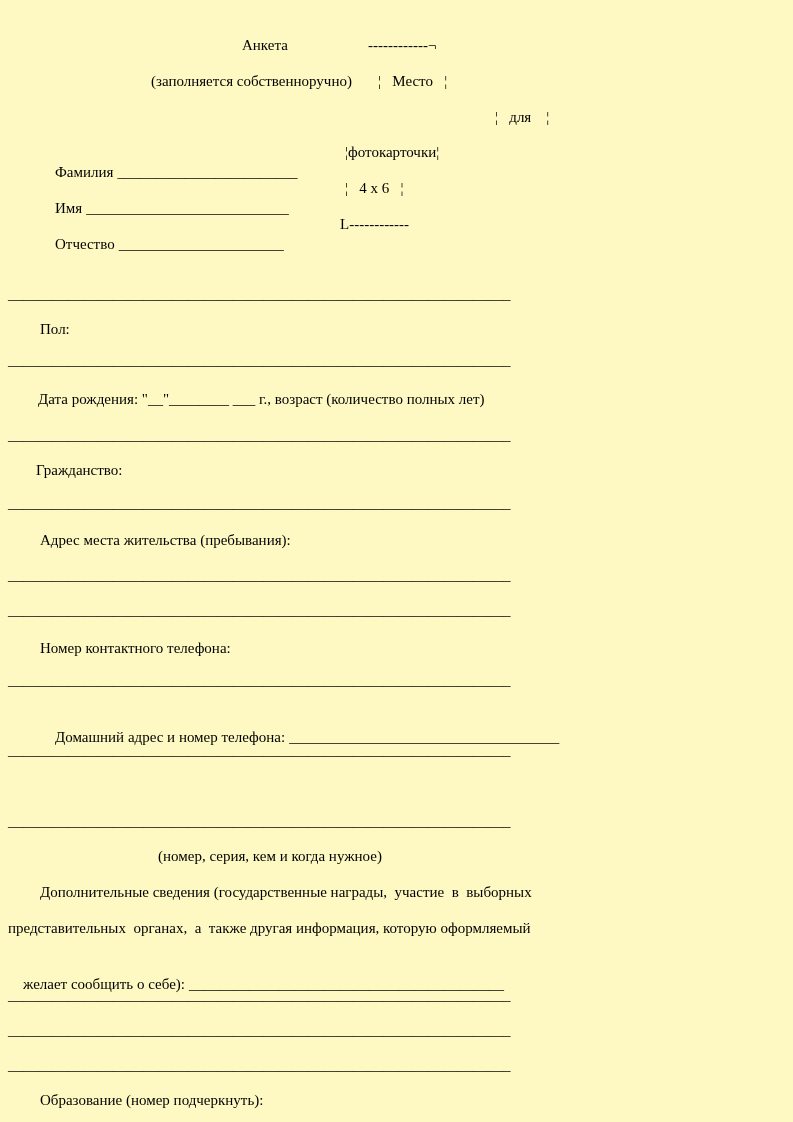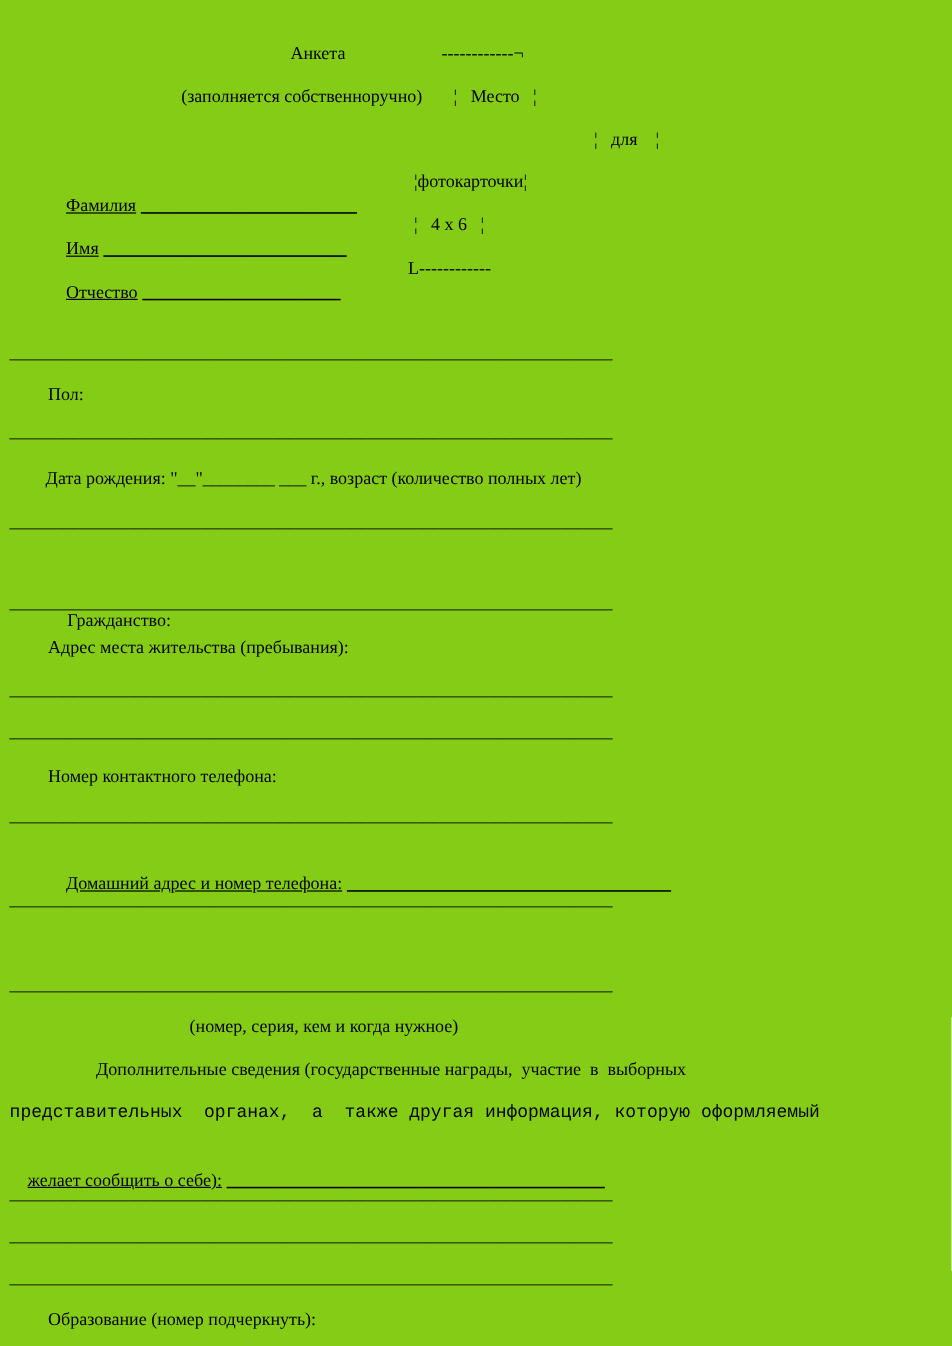--- a/index.html
+++ b/index.html
@@ -4,33 +4,33 @@
 <style>
   html, body {
     margin: 0;
     padding: 0;
     background: #ffffff;
   }
   .page {
     position: relative;
     width: 793px;
     height: 1122px;
-    background: #84cc16;
+    background: #fef9c3;
     color: #000000;
     font-family: "Liberation Serif", "DejaVu Serif", serif;
     font-size: 15px;
     line-height: 20px;
     overflow: hidden;
   }
   .row {
     position: absolute;
     height: 20px;
     white-space: pre;
   }
-  .row span { white-space: pre; text-decoration: underline; }
+  .row span { white-space: pre; }
   .blank { margin-left: 4px; letter-spacing: 0; }
   .frame { letter-spacing: 0; }
 </style>
 </head>
 <body>
 
 <div class="page">
 
   <div class="row" style="left:242px; top:35px;">Анкета</div>
   <div class="row frame" style="left:368px; top:35px;">------------¬</div>
@@ -59,21 +59,21 @@
   <div class="row" style="left:8px; top:284px;">___________________________________________________________________</div>
 
   <div class="row" style="left:40px; top:319px;">Пол:</div>
 
   <div class="row" style="left:8px; top:350px;">___________________________________________________________________</div>
 
   <div class="row" style="left:38px; top:389px;">Дата рождения: "__"________ ___ г., возраст (количество полных лет)</div>
 
   <div class="row" style="left:8px; top:425px;">___________________________________________________________________</div>
 
-  <div class="row" style="left:56px; top:460px;margin-top:48px;">Гражданство:</div>
+  <div class="row" style="left:36px; top:460px;">Гражданство:</div>
 
   <div class="row" style="left:8px; top:493px;">___________________________________________________________________</div>
 
   <div class="row" style="left:40px; top:530px;">Адрес места жительства (пребывания):</div>
 
   <div class="row" style="left:8px; top:565px;">___________________________________________________________________</div>
   <div class="row" style="left:8px; top:600px;">___________________________________________________________________</div>
 
   <div class="row" style="left:40px; top:638px;">Номер контактного телефона:</div>
 
@@ -83,22 +83,22 @@
     <span>Домашний адрес и номер телефона:</span><span class="blank">____________________________________</span>
   </div>
 
   <div class="row" style="left:8px; top:740px;">___________________________________________________________________</div>
 
 
   <div class="row" style="left:8px; top:811px;">___________________________________________________________________</div>
 
   <div class="row" style="left:158px; top:846px;">(номер, серия, кем и когда нужное)</div>
 
-  <div class="row" style="left:40px; top:882px;margin-left:40px;">Дополнительные сведения (государственные награды,  участие  в  выборных</div>
-  <div class="row" style="left:8px; top:918px;font-family:Liberation Mono, monospace;">представительных  органах,  а  также другая информация, которую оформляемый</div>
+  <div class="row" style="left:40px; top:882px;">Дополнительные сведения (государственные награды,  участие  в  выборных</div>
+  <div class="row" style="left:8px; top:918px;">представительных  органах,  а  также другая информация, которую оформляемый</div>
   <div class="row" style="left:8px; top:954px;">
     <span>желает сообщить о себе):</span><span class="blank">__________________________________________</span>
   </div>
 
   <div class="row" style="left:8px; top:985px;">___________________________________________________________________</div>
   <div class="row" style="left:8px; top:1020px;">___________________________________________________________________</div>
   <div class="row" style="left:8px; top:1055px;">___________________________________________________________________</div>
 
   <div class="row" style="left:40px; top:1090px;">Образование (номер подчеркнуть):</div>
 

